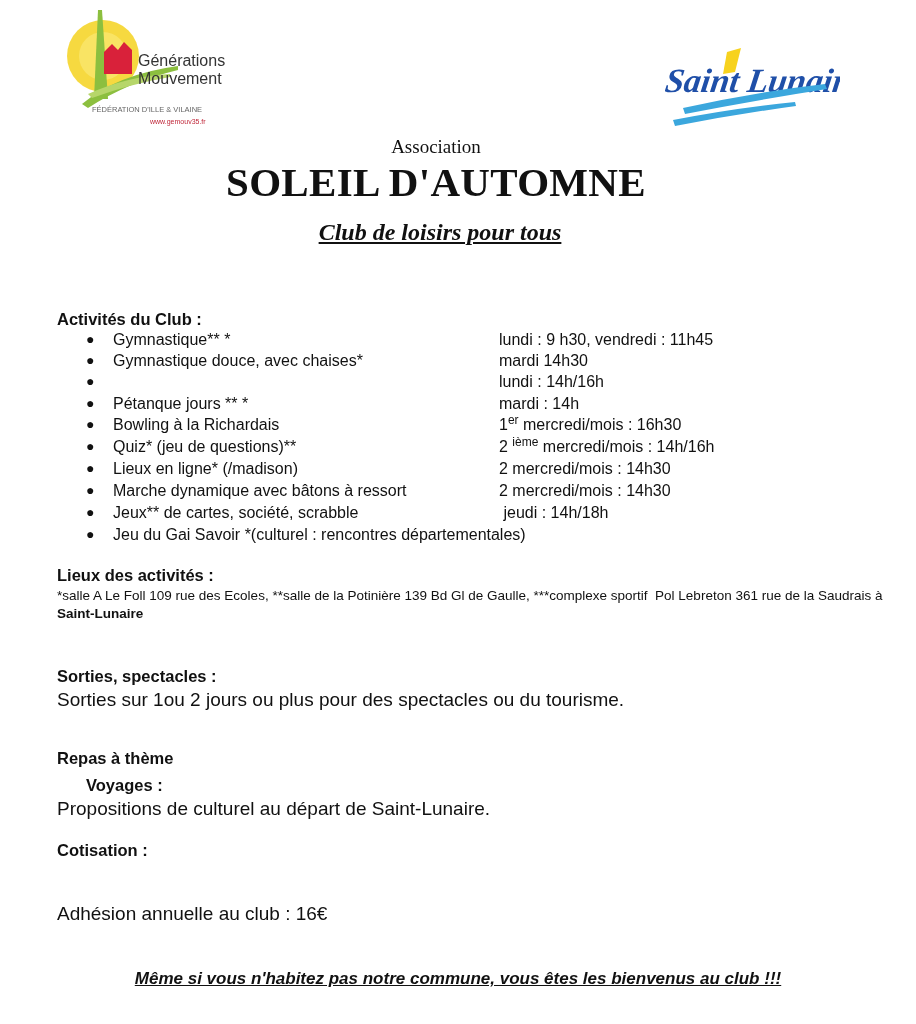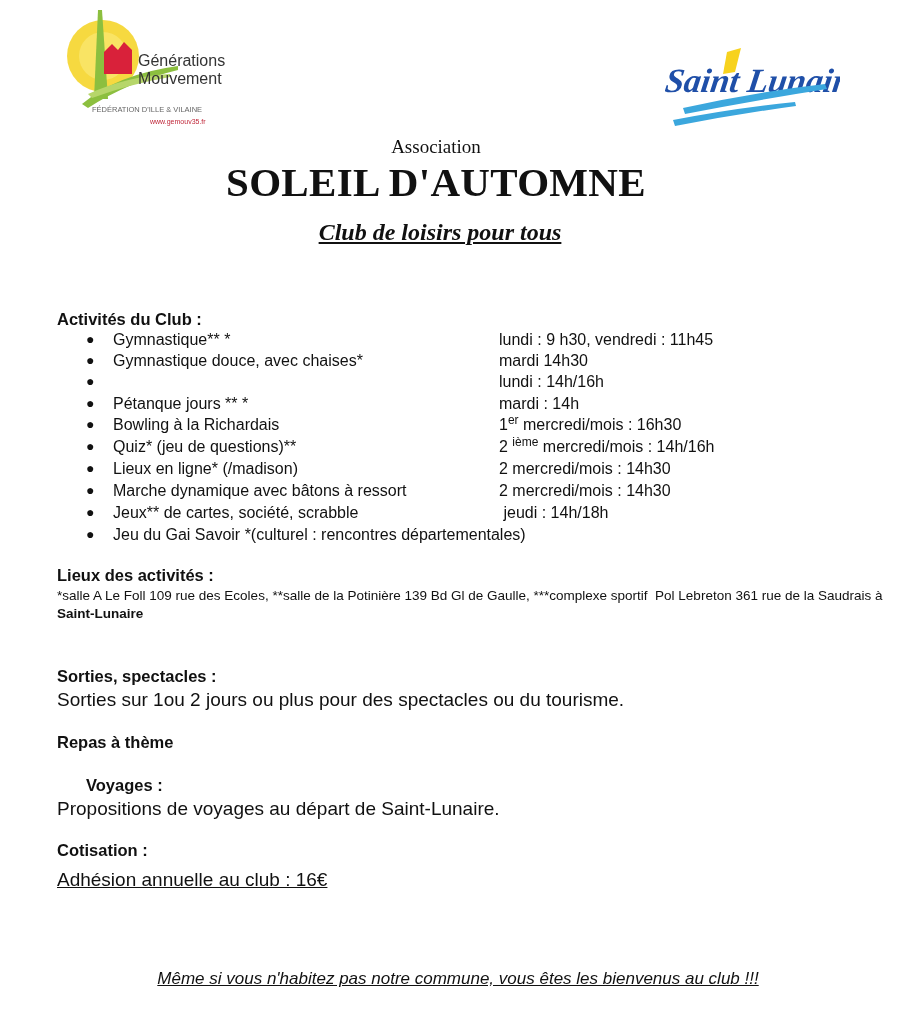--- a/index.html
+++ b/index.html
@@ -19,21 +19,21 @@
 
   .act-row { position: absolute; left: 0; height: 22px; font-size: 16px; width: 900px; }
   .act-row .bullet { position: absolute; left: 86px; top: 0; font-size: 14px; }
   .act-row .name { position: absolute; left: 113px; top: 0; white-space: nowrap; }
   .act-row .sched { position: absolute; left: 499px; top: 0; white-space: nowrap; }
   .act-row sup { font-size: 12px; vertical-align: top; position: relative; top: -3px; }
 
   .lieux { position: absolute; left: 57px; top: 587px; width: 830px; font-size: 13.5px; line-height: 18px; }
   .lieux b { font-weight: bold; }
 
-  .footer { position: absolute; top: 969px; left: 0; width: 916px; text-align: center; font-size: 17px; font-weight: normal; font-style: italic; text-decoration: underline; }
+  .footer { position: absolute; top: 969px; left: 0; width: 916px; text-align: center; font-size: 17px; font-weight: bold; font-style: italic; text-decoration: underline; }
 </style>
 </head>
 <body>
 
 <div class="logo-gm">
   <svg width="180" height="126" viewBox="0 0 180 126">
     <circle cx="45" cy="52" r="36" fill="#f5d21f" opacity="0.85"></circle>
     <circle cx="45" cy="52" r="24" fill="#fbe873" opacity="0.7"></circle>
     <path d="M40 6 L44 6 L50 95 L36 95 Z" fill="#8cbf3f"></path>
     <path d="M24 100 Q60 70 120 62 L120 66 Q70 78 30 104 Z" fill="#8cbf3f"></path>
@@ -109,21 +109,21 @@
   <span class="bullet">●</span>
   <span class="name">Jeu du Gai Savoir *(culturel : rencontres départementales)</span>
 </div>
 
 <div class="sec-h sans" style="top:566px;">Lieux des activités :</div>
 <div class="lieux sans"><span style="white-space:pre-wrap">*salle A Le Foll 109 rue des Ecoles, **salle de la Potinière 139 Bd Gl de Gaulle, ***complexe sportif  Pol Lebreton 361 rue de la Saudrais à </span><b>Saint-Lunaire</b></div>
 
 <div class="sec-h sans" style="top:667px;">Sorties, spectacles :</div>
 <div class="body-t sans" style="top:689px;">Sorties sur 1ou 2 jours ou plus pour des spectacles ou du tourisme.</div>
 
-<div class="sec-h sans" style="top:733px;">Repas à thème</div>
+<div class="sec-h sans" style="top:749px;">Repas à thème</div>
 
 <div class="sec-h sans" style="top:776px;margin-left:29px;">Voyages :</div>
-<div class="body-t sans" style="top:798px;">Propositions de voyages au départ de Saint-Lunaire.</div>
+<div class="body-t sans" style="top:798px;">Propositions de culturel au départ de Saint-Lunaire.</div>
 
 <div class="sec-h sans" style="top:841px;">Cotisation :</div>
-<div class="body-t sans" style="top:869px;text-decoration:underline;">Adhésion annuelle au club : 16€</div>
+<div class="body-t sans" style="top:903px;">Adhésion annuelle au club : 16€</div>
 
 <div class="footer sans">Même si vous n'habitez pas notre commune, vous êtes les bienvenus au club !!!</div>
 
 </body></html>

